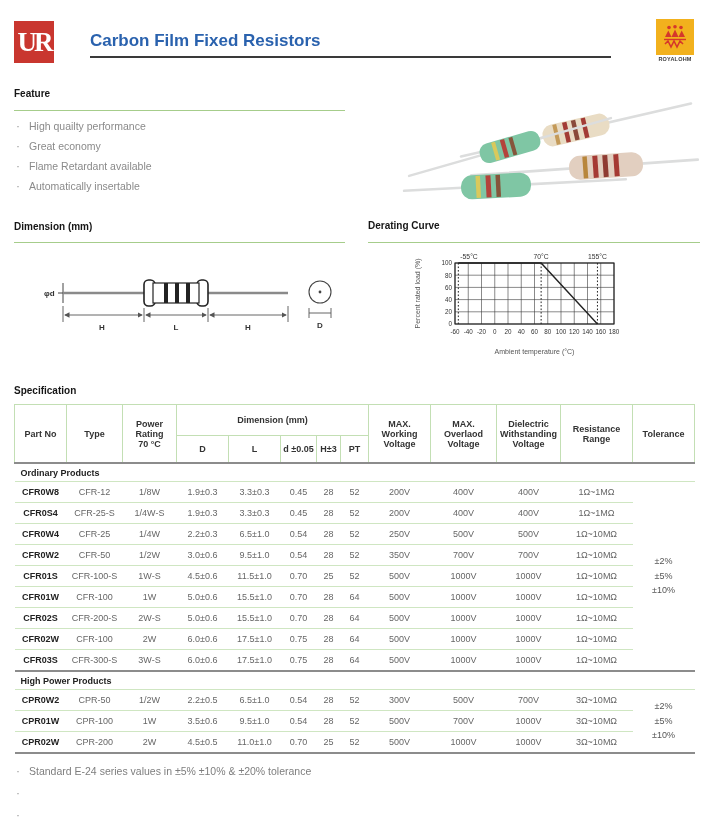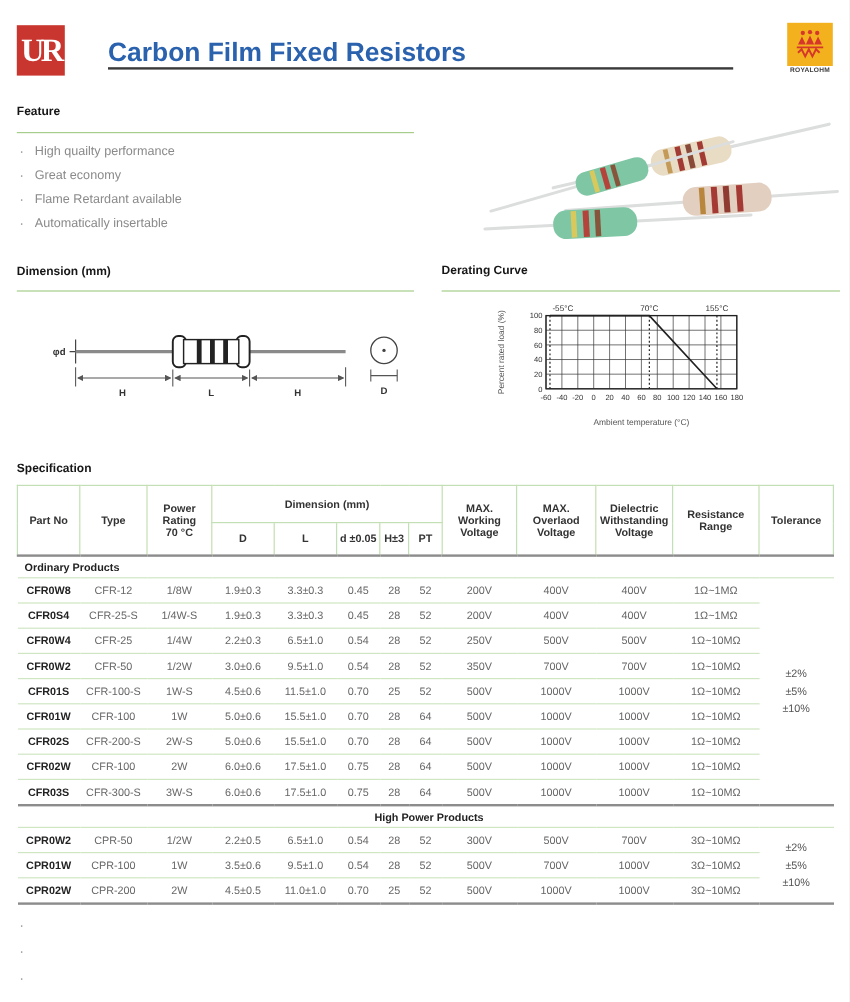--- a/index.html
+++ b/index.html
@@ -2,21 +2,21 @@
 <html><head>
 <meta charset="utf-8">
 <style>
   html,body{margin:0;padding:0;background:#e8e8e8;}
   #page{position:relative;width:708px;height:835px;background:#ffffff;overflow:hidden;
         font-family:"Liberation Sans",sans-serif;margin:0 auto;}
   
   .logo-ur{position:absolute;left:14px;top:21px;width:40px;height:42px;background:#c9362f;
            color:#fff;display:flex;align-items:center;justify-content:center;
            font-family:"Liberation Serif",serif;font-weight:bold;font-size:27px;letter-spacing:-3px;}
-  .page-title{position:absolute;left:90px;top:31px;font-size:22px;font-weight:bold;color:#2a62ae;}
+  .page-title{position:absolute;left:90px;top:31px;font-size:17px;font-weight:bold;color:#2a62ae;}
   .title-rule{position:absolute;left:90px;top:56px;width:521px;height:2px;background:#3a3a3a;}
   .brand{position:absolute;left:654px;top:19px;width:42px;text-align:center;}
   .brand-box{width:38px;height:36px;background:#f2b11d;margin:0 auto;display:flex;align-items:center;justify-content:center;}
   .brand-label{font-size:5.5px;font-weight:bold;color:#3a3a3a;margin-top:1px;letter-spacing:.2px;}
   
   .h2{position:absolute;font-size:10px;font-weight:bold;color:#161616;}
   .rule-green{position:absolute;height:1px;background:#a6cd8b;}
   
   .feature-list{position:absolute;left:16px;top:116px;margin:0;padding:0;list-style:none;}
   .feature-list li{font-size:10.5px;color:#8a8a8a;height:20px;display:flex;align-items:center;}
@@ -32,21 +32,21 @@
   .spec-table th.pre{white-space:pre-line;}
   .spec-table th.deep,.spec-table tr.sub th{border-bottom:2px solid #8c8c8c;}
   .spec-table thead tr:first-child th{height:26px;}
   .spec-table tr.sub th{height:22px;}
   .spec-table tbody td{font-size:9px;color:#666;text-align:center;height:20px;
                        border-bottom:1px solid #cfe6c2;padding:0;}
   .spec-table tbody td.part{font-weight:bold;color:#222;}
   .spec-table tbody td.tol{color:#555;line-height:1.6;border-bottom:none;}
   .spec-table tr.section-row td{font-weight:bold;color:#222;text-align:left;
                                 padding:4px 0 3px 6px;height:auto;border-bottom:1px solid #cfe6c2;}
-  .spec-table tr.section-row.dark-top td{border-top:2px solid #8c8c8c;text-align:center;}
+  .spec-table tr.section-row.dark-top td{border-top:2px solid #8c8c8c;}
   
   #product-photo{position:absolute;left:398px;top:92px;}
   #dim-drawing{position:absolute;left:36px;top:250px;}
   #derating-chart{position:absolute;left:410px;top:246px;}
 </style>
 </head>
 <body>
 
 <div id="page">
 
@@ -447,20 +447,21 @@
           <td>1000V</td>
           <td>1000V</td>
           <td>3Ω~10MΩ</td>
         </tr>
       </tbody>
   </table>
 
   <div class="notes">
     <div class="note">
         <span class="bullet">·</span>
+        <span>Standard E-24 series  values in ±5% ±10% &amp; ±20% tolerance</span>
       </div>
     <div class="note">
         <span class="bullet">·</span>
       </div>
     <div class="note">
         <span class="bullet">·</span>
       </div>
   </div>
 
 </div>

